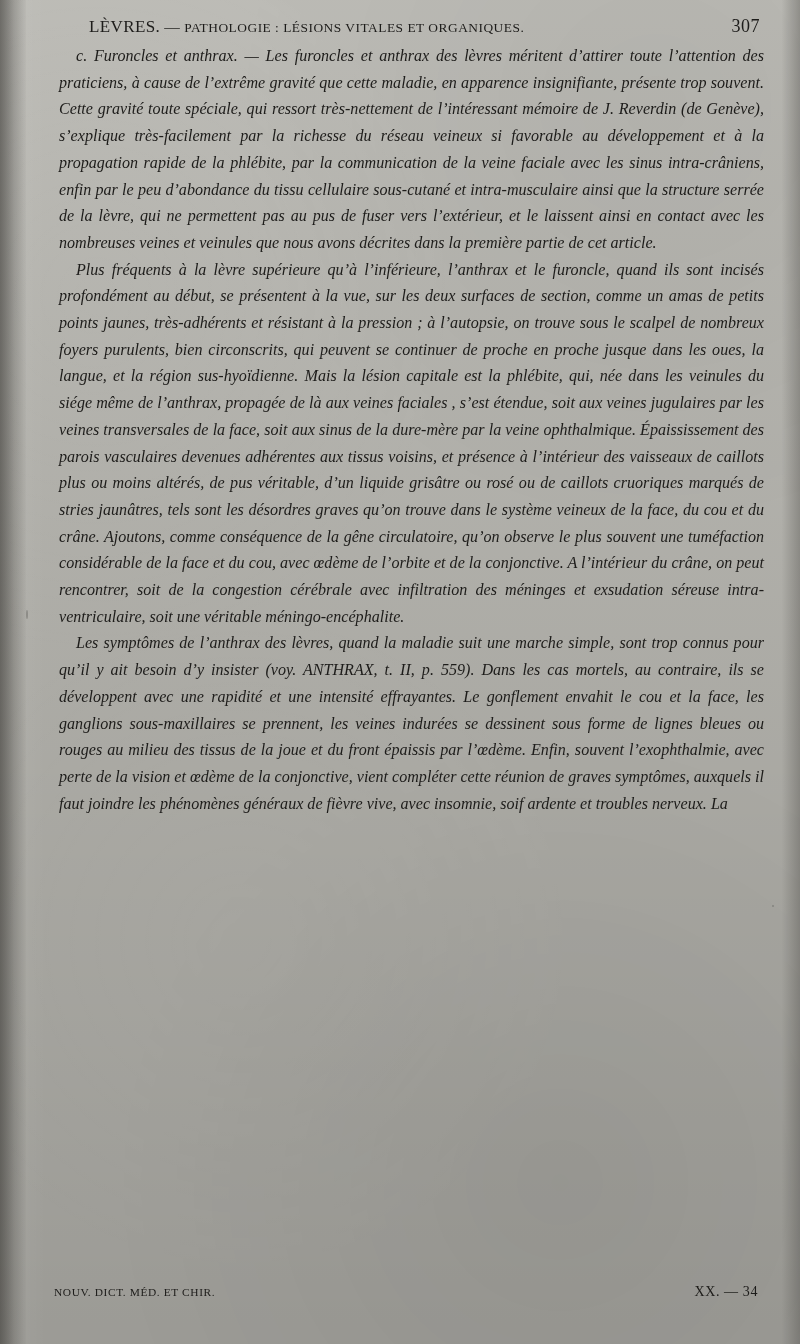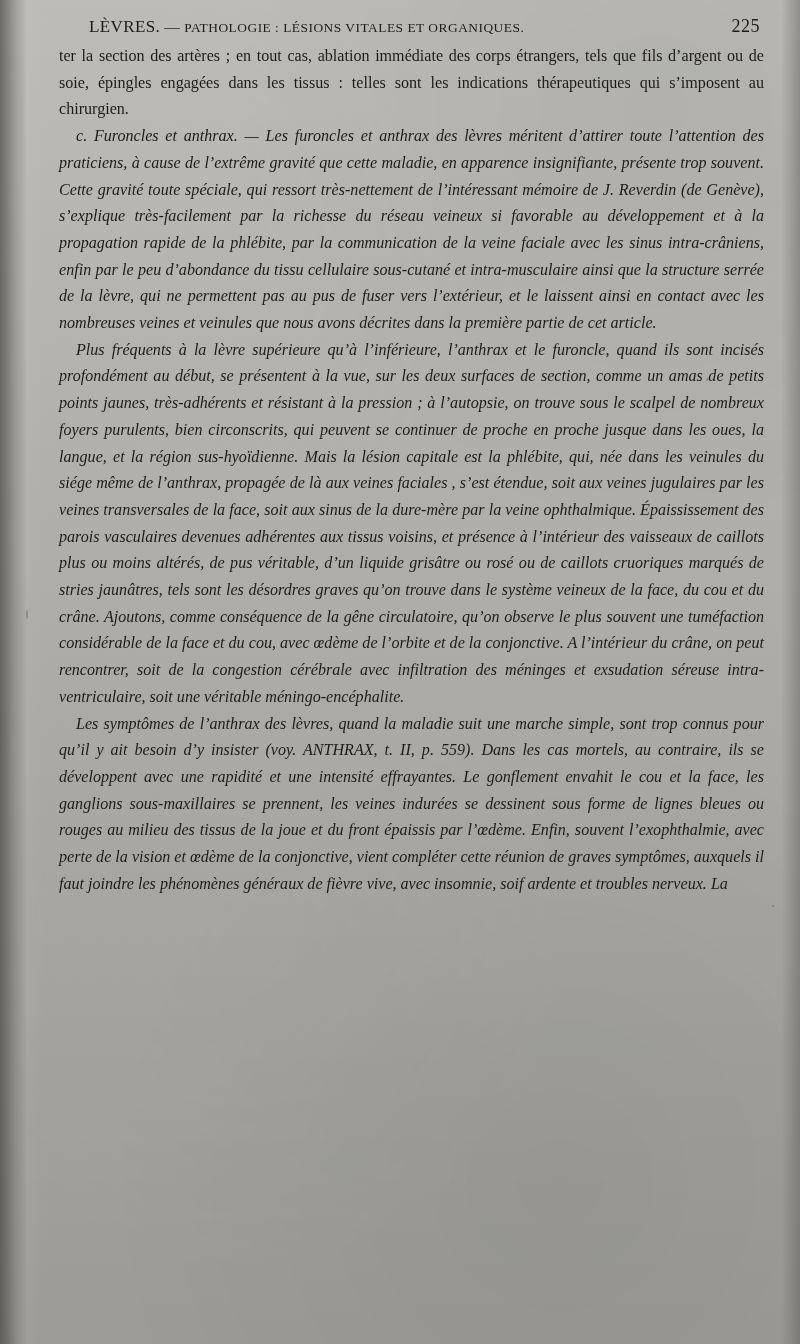--- a/index.html
+++ b/index.html
@@ -128,30 +128,33 @@
 
   <div class="edge-left"></div>
   <div class="edge-right"></div>
 
   <div class="content">
 
     <div class="runhead">
       <div class="runhead-main">
         <span class="chapter">LÈVRES.</span><span class="dash">—</span><span class="sc sub">PATHOLOGIE : LÉSIONS VITALES ET ORGANIQUES.</span>
       </div>
-      <div class="runhead-page">225</div>
+      <div class="runhead-page">307</div>
     </div>
 
     <div class="body-text">
-      <p>ter la section des artères ; en tout cas, ablation immédiate des corps étrangers, tels que fils d’argent ou de soie, épingles engagées dans les tissus : telles sont les indications thérapeutiques qui s’imposent au chirurgien.</p>
       <p class="indent">c. Furoncles et anthrax. — Les furoncles et anthrax des lèvres méritent d’attirer toute l’attention des praticiens, à cause de l’extrême gravité que cette maladie, en apparence insignifiante, présente trop souvent. Cette gravité toute spéciale, qui ressort très-nettement de l’intéressant mémoire de J. Reverdin (de Genève), s’explique très-facilement par la richesse du réseau veineux si favorable au développement et à la propagation rapide de la phlébite, par la communication de la veine faciale avec les sinus intra-crâniens, enfin par le peu d’abondance du tissu cellulaire sous-cutané et intra-musculaire ainsi que la structure serrée de la lèvre, qui ne permettent pas au pus de fuser vers l’extérieur, et le laissent ainsi en contact avec les nombreuses veines et veinules que nous avons décrites dans la première partie de cet article.</p>
       <p class="indent">Plus fréquents à la lèvre supérieure qu’à l’inférieure, l’anthrax et le furoncle, quand ils sont incisés profondément au début, se présentent à la vue, sur les deux surfaces de section, comme un amas de petits points jaunes, très-adhérents et résistant à la pression ; à l’autopsie, on trouve sous le scalpel de nombreux foyers purulents, bien circonscrits, qui peuvent se continuer de proche en proche jusque dans les oues, la langue, et la région sus-hyoïdienne. Mais la lésion capitale est la phlébite, qui, née dans les veinules du siége même de l’anthrax, propagée de là aux veines faciales , s’est étendue, soit aux veines jugulaires par les veines transversales de la face, soit aux sinus de la dure-mère par la veine ophthalmique. Épaississement des parois vasculaires devenues adhérentes aux tissus voisins, et présence à l’intérieur des vaisseaux de caillots plus ou moins altérés, de pus véritable, d’un liquide grisâtre ou rosé ou de caillots cruoriques marqués de stries jaunâtres, tels sont les désordres graves qu’on trouve dans le système veineux de la face, du cou et du crâne. Ajoutons, comme conséquence de la gêne circulatoire, qu’on observe le plus souvent une tuméfaction considérable de la face et du cou, avec œdème de l’orbite et de la conjonctive. A l’intérieur du crâne, on peut rencontrer, soit de la congestion cérébrale avec infiltration des méninges et exsudation séreuse intra-ventriculaire, soit une véritable méningo-encéphalite.</p>
       <p class="indent">Les symptômes de l’anthrax des lèvres, quand la maladie suit une marche simple, sont trop connus pour qu’il y ait besoin d’y insister (voy. ANTHRAX, t. II, p. 559). Dans les cas mortels, au contraire, ils se développent avec une rapidité et une intensité effrayantes. Le gonflement envahit le cou et la face, les ganglions sous-maxillaires se prennent, les veines indurées se dessinent sous forme de lignes bleues ou rouges au milieu des tissus de la joue et du front épaissis par l’œdème. Enfin, souvent l’exophthalmie, avec perte de la vision et œdème de la conjonctive, vient compléter cette réunion de graves symptômes, auxquels il faut joindre les phénomènes généraux de fièvre vive, avec insomnie, soif ardente et troubles nerveux. La</p>
     </div>
   </div>
 
+  <div class="footer">
+    <div class="footer-left">NOUV. DICT. MÉD. ET CHIR.</div>
+    <div class="footer-right">XX. — 34</div>
+  </div>
 
   <div class="speck" style="left:706px;top:378px;width:3px;height:3px;"></div>
   <div class="speck" style="left:26px;top:610px;width:2px;height:9px;"></div>
   <div class="speck" style="left:772px;top:905px;width:2px;height:2px;"></div>
 
   <div class="grain"></div>
 </div>
 
 </body></html>

